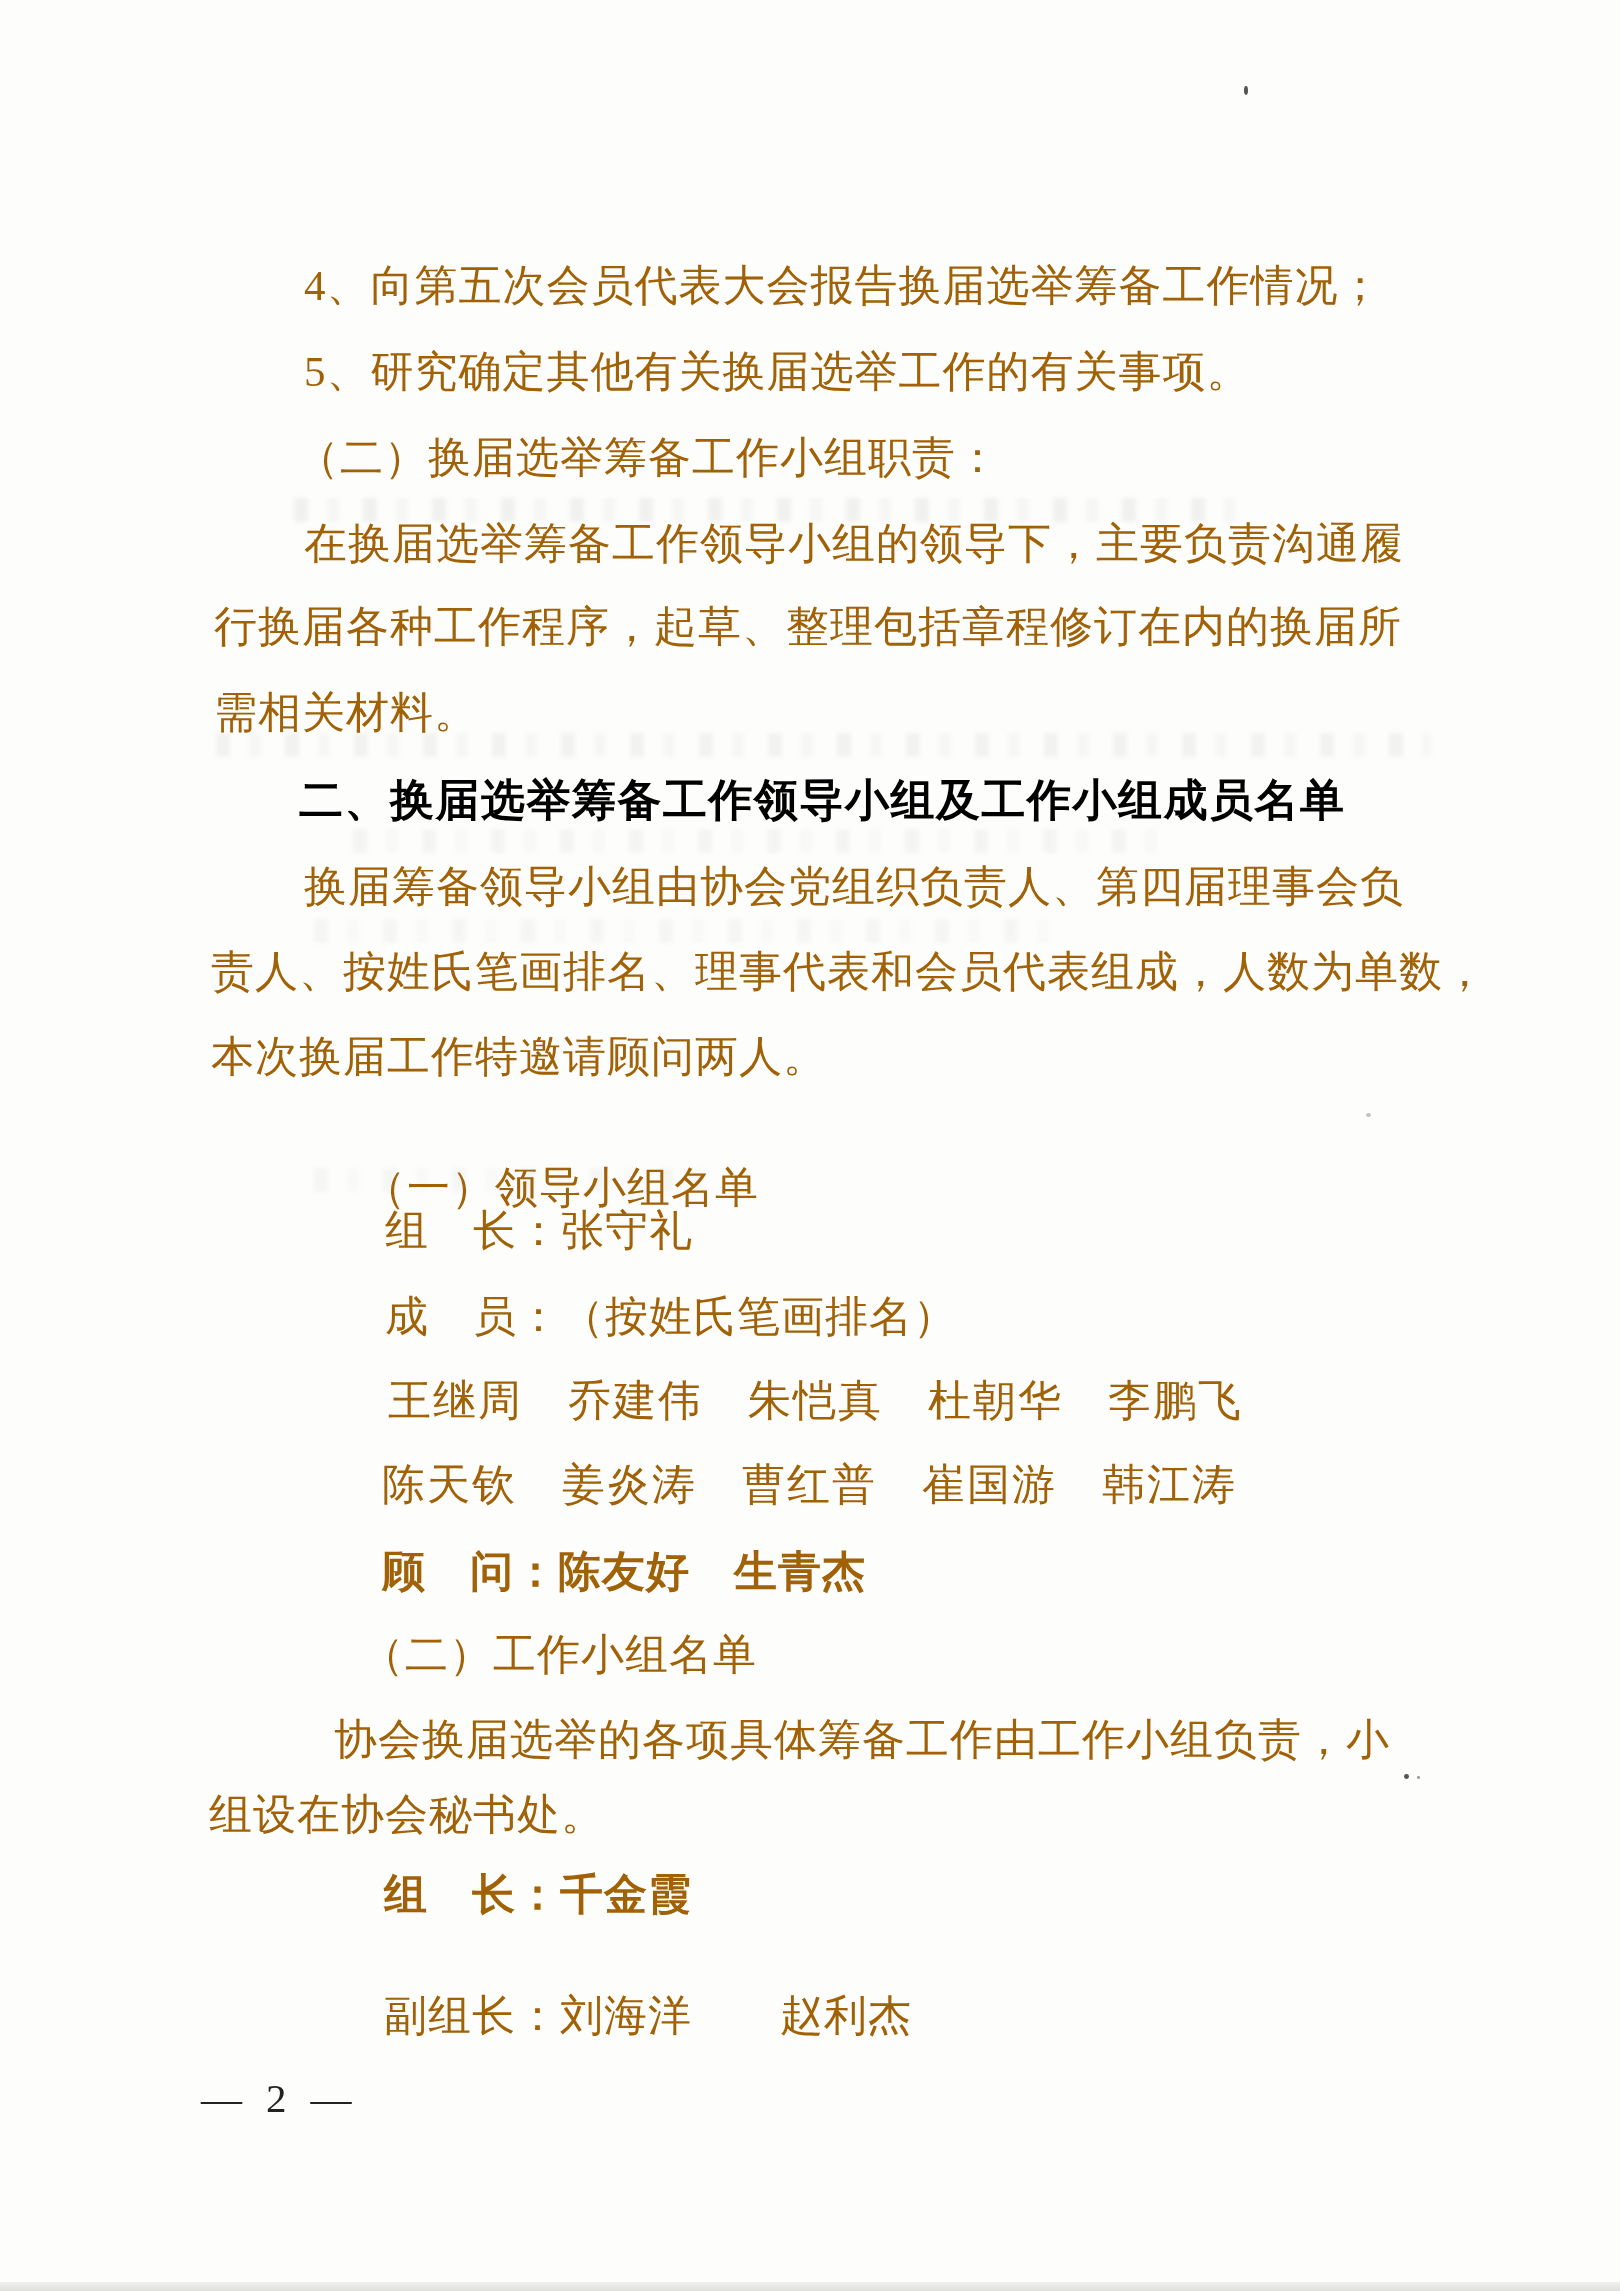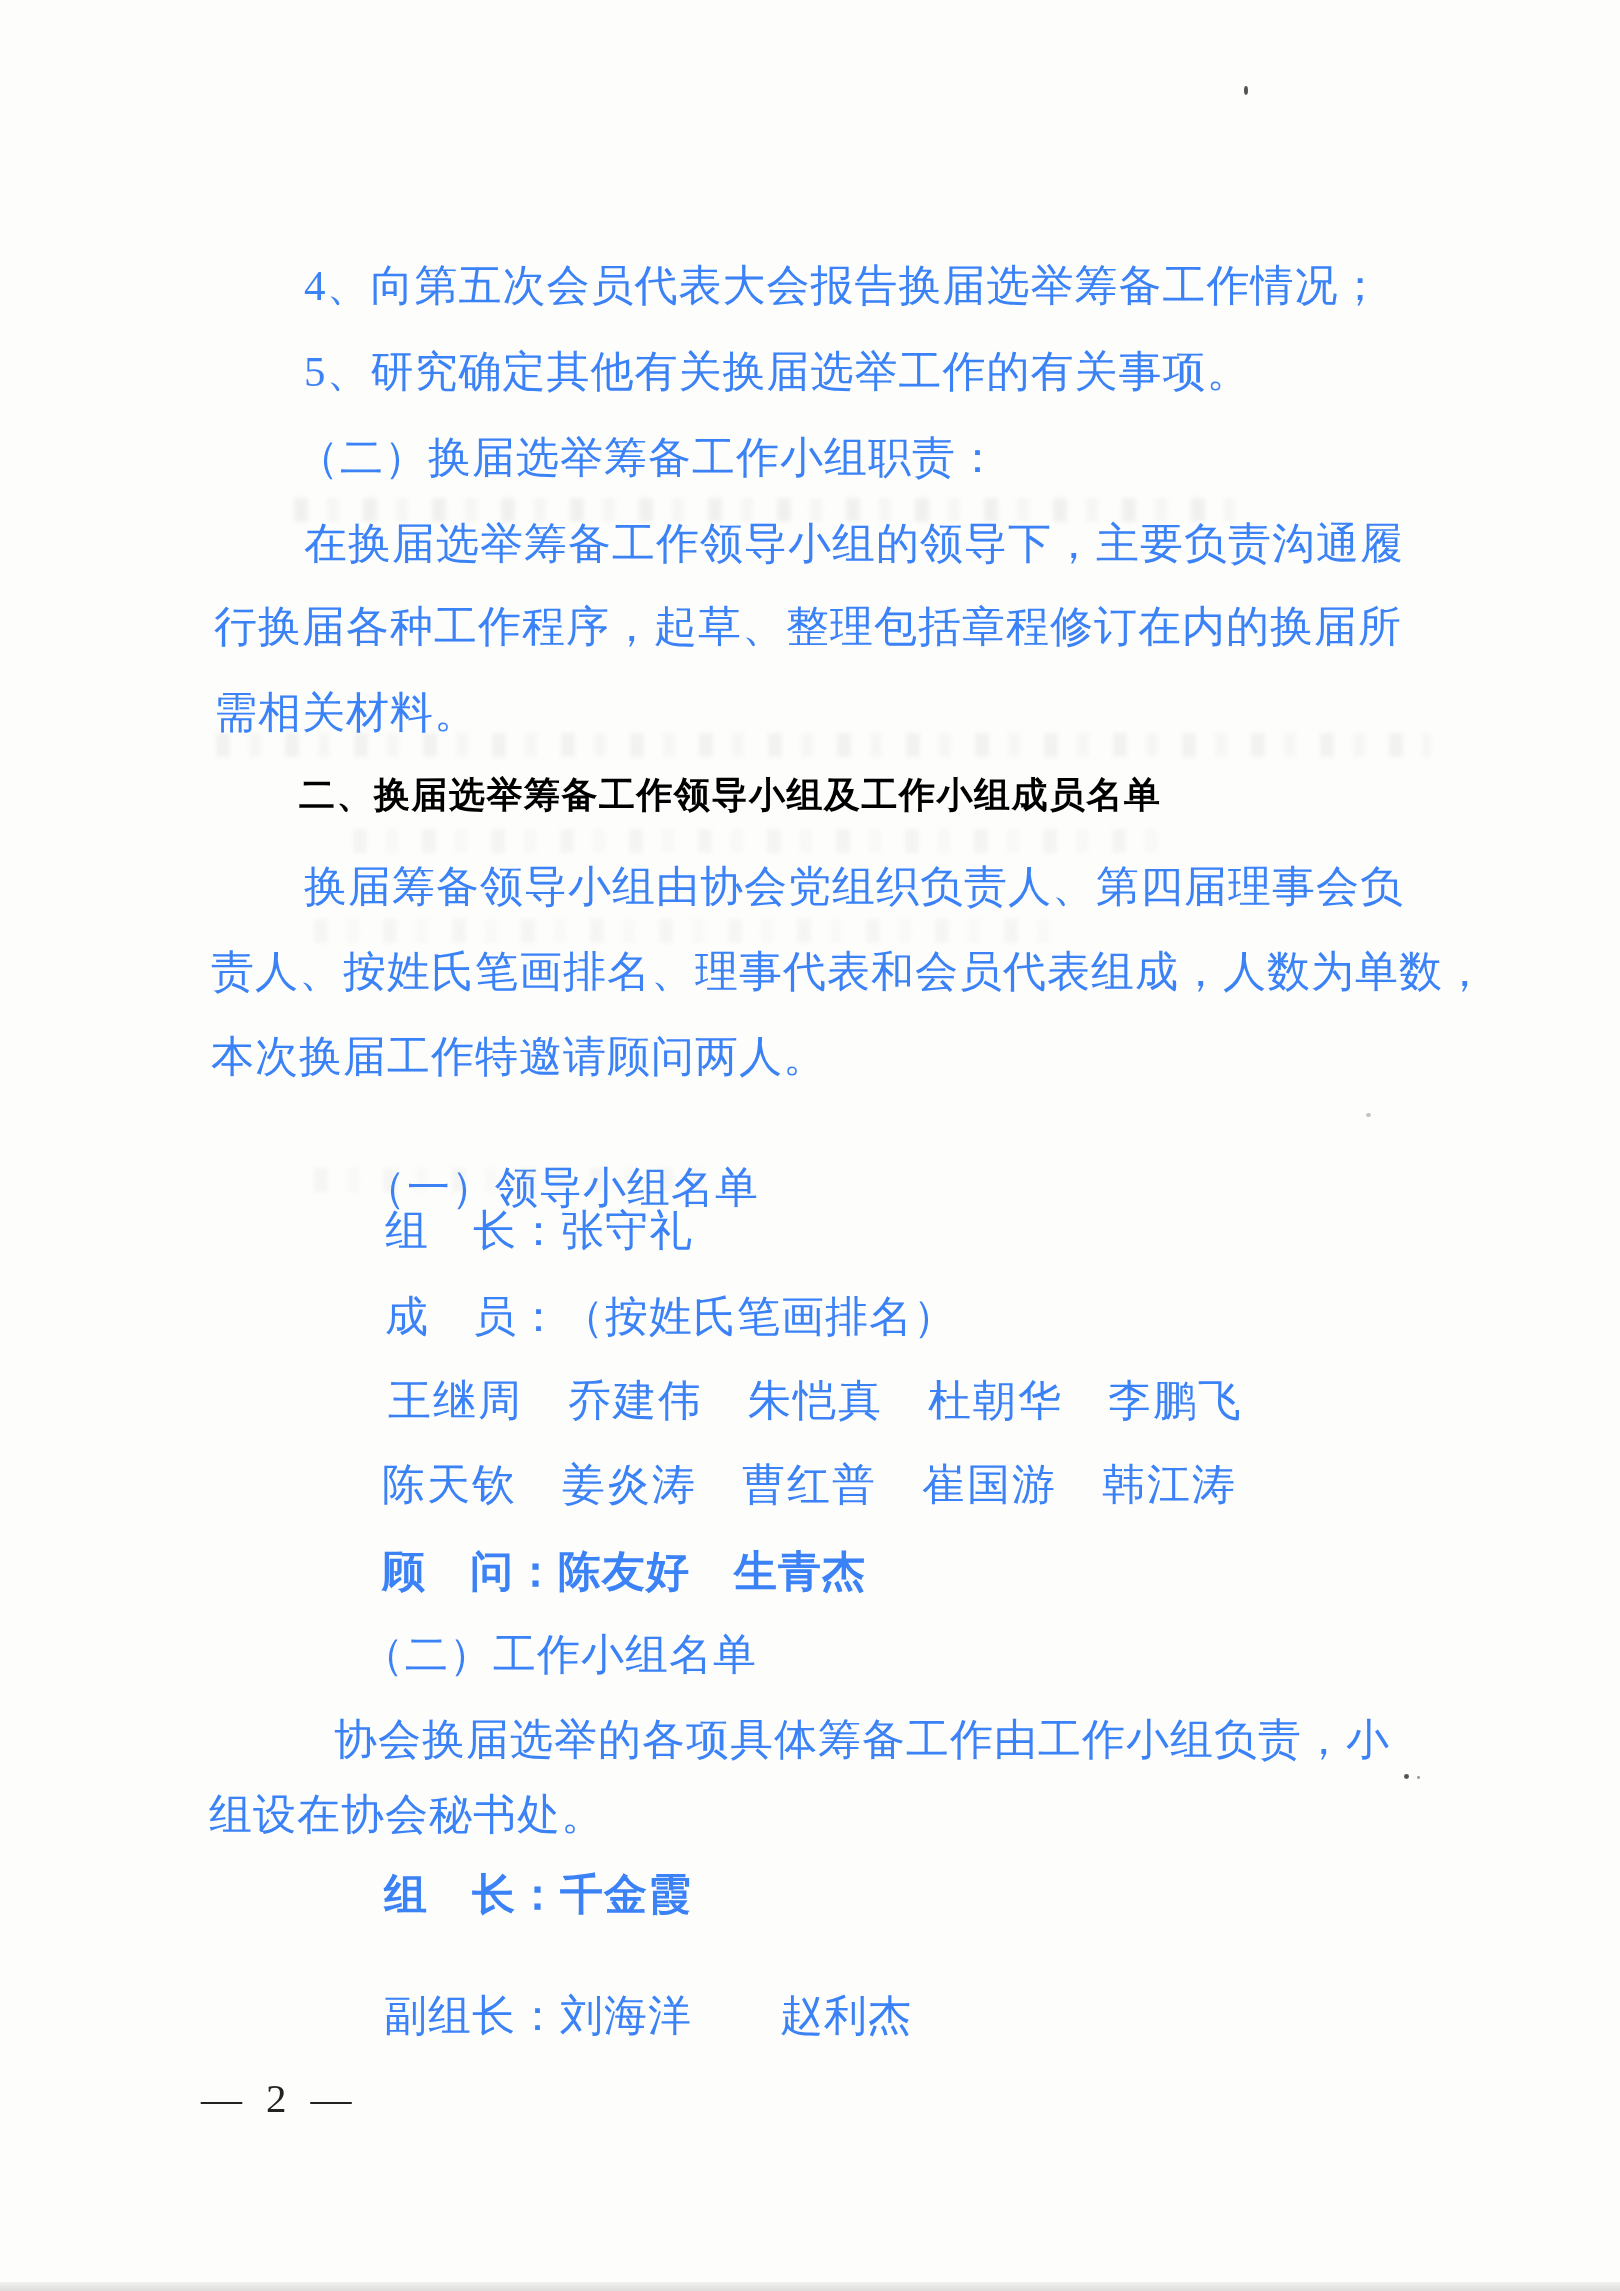--- a/index.html
+++ b/index.html
@@ -10,27 +10,27 @@
     overflow:hidden;
     font-family:"Liberation Serif","DejaVu Serif",serif;
     color:#1d1d1d;
   }
   .line{
     position:absolute;
     font-size:43px;
     line-height:1.08;
     letter-spacing:1px;
     white-space:pre;
-    color:#3b82f6;
+    color:#a16207;
   }
   .line.bold{
     font-family:"Liberation Sans","DejaVu Sans",sans-serif;
     font-weight:700;
     color:#000;
-    font-size:36px;
+    font-size:44px;
     letter-spacing:1.5px;
   }
   .page-number{
     position:absolute;
     left:201px;top:2074px;
     font-size:41px;
     letter-spacing:6.9px;
     white-space:pre;
     color:#222;
   }

